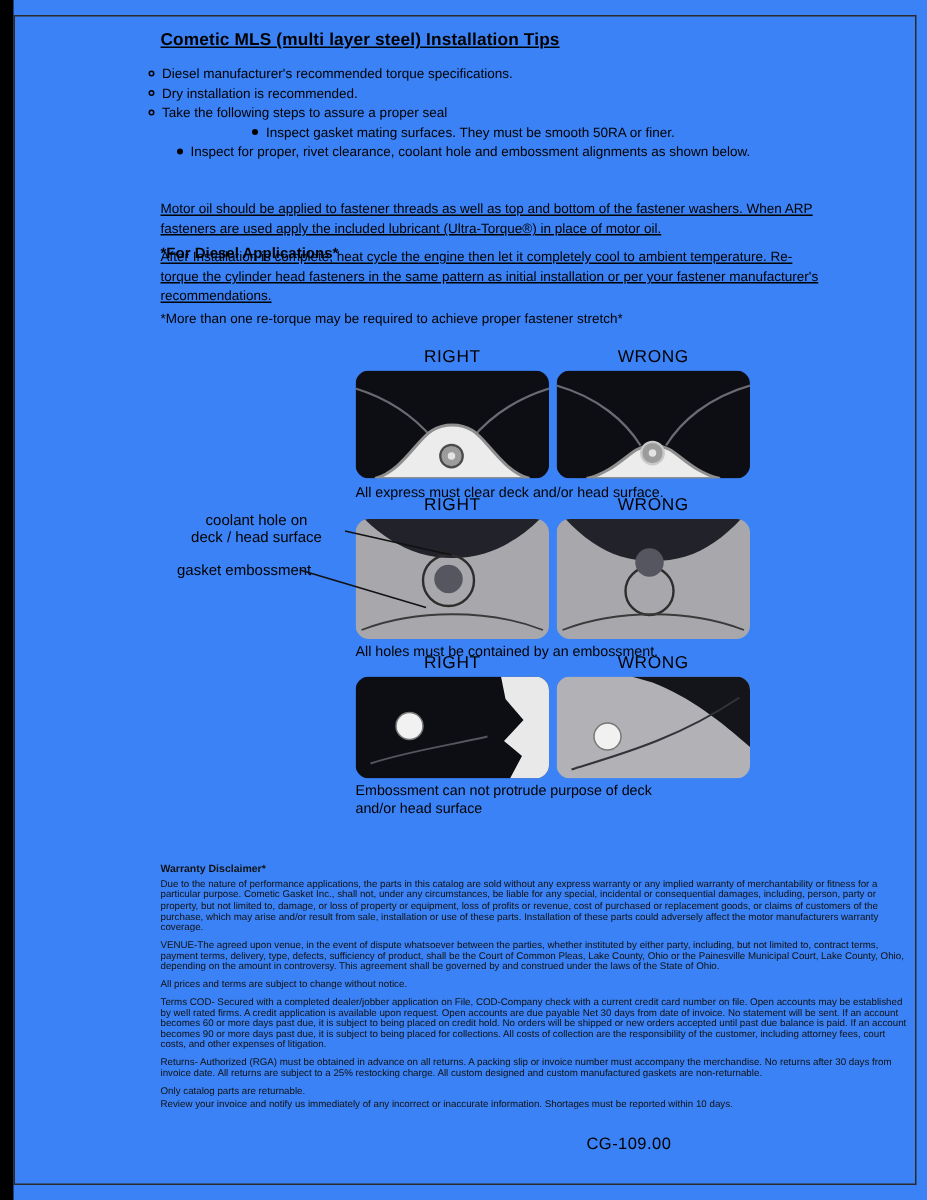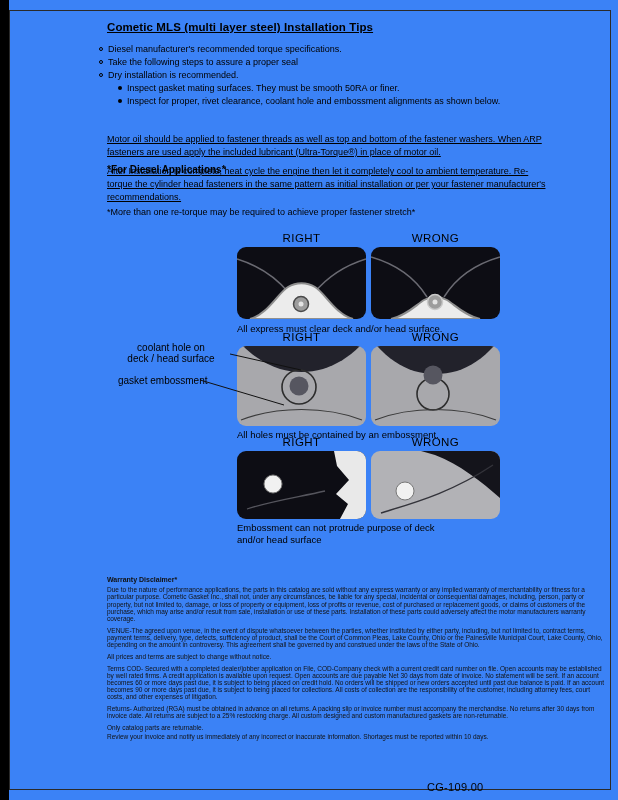--- a/index.html
+++ b/index.html
@@ -6,21 +6,21 @@
   html,body { background:#ffffff; }
   body { font-family:"Liberation Sans", sans-serif; color:#000; }
   .page { position:relative; width:618px; height:800px; background:#3b82f6; overflow:hidden; }
   .left-bar { position:absolute; left:0; top:0; width:9px; height:800px; background:#000; }
   .border-box { position:absolute; left:9px; top:10px; width:602px; height:780px; border:1px solid #2a2a2a; }
 
   .title { position:absolute; left:107px; top:21px; font-size:11.5px; font-weight:bold; text-decoration:underline; letter-spacing:0.1px; }
 
   .bullets { position:absolute; left:99px; top:43px; font-size:9px; line-height:13px; }
   .bullet { display:flex; align-items:baseline; white-space:nowrap; }
-  .bullet.sub { margin-left:19px; }
+  .bullet.sub { margin-left:19px;justify-content:center; }
   .marker { display:inline-block; flex:0 0 auto; width:4px; height:4px; border-radius:50%; margin-right:5px; position:relative; top:-1px; }
   .marker.open { border:1px solid #000; }
   .marker.solid { background:#000; }
 
   .diesel-heading { position:absolute; left:107px; top:116px; font-size:10px; font-weight:bold;margin-top:48px; }
   .para { position:absolute; left:107px; width:442px; font-size:9px; line-height:13px;text-decoration:underline; }
   .para1 { top:133px; }
   .para2 { top:165px; }
   .note { position:absolute; left:107px; top:207px; font-size:9px; }
 
@@ -32,43 +32,43 @@
   .dlabel { position:absolute; font-size:10px; line-height:11px; }
   .coolant-label { left:112px; top:114px; width:118px; text-align:center; }
   .embossment-label { left:118px; top:147px; }
   .pointer-svg { position:absolute; left:0; top:0; pointer-events:none; }
 
   .warranty { position:absolute; left:107px; top:576px; width:500px; font-size:6.5px; line-height:7.2px; color:#111; }
   .warranty .w-title { font-size:7px; font-weight:bold; margin-bottom:3px; }
   .warranty p { margin-bottom:4.5px; }
   .warranty p.tight { margin-bottom:1.5px; }
 
-  .footer-code { position:absolute; left:391px; top:781px; font-size:11px; letter-spacing:0.3px;margin-left:36px; }
+  .footer-code { position:absolute; left:391px; top:757px; font-size:11px; letter-spacing:0.3px; }
 </style>
 </head>
 <body>
 
 <div class="page">
   <div class="left-bar"></div>
   <div class="border-box"></div>
 
   <div class="title">Cometic MLS (multi layer steel) Installation Tips</div>
 
   <div class="bullets">
     <div class="bullet">
       <span class="marker open"></span>
       <span>Diesel manufacturer's recommended torque specifications.</span>
     </div>
     <div class="bullet">
       <span class="marker open"></span>
-      <span>Take the following steps to assure a proper seal</span>
+      <span>Dry installation is recommended.</span>
     </div>
     <div class="bullet">
       <span class="marker open"></span>
-      <span>Dry installation is recommended.</span>
+      <span>Take the following steps to assure a proper seal</span>
     </div>
     <div class="bullet sub">
       <span class="marker solid"></span>
       <span>Inspect gasket mating surfaces.  They must be smooth 50RA or finer.</span>
     </div>
     <div class="bullet sub">
       <span class="marker solid"></span>
       <span>Inspect for proper, rivet clearance, coolant hole and embossment alignments as shown below.</span>
     </div>
   </div>

